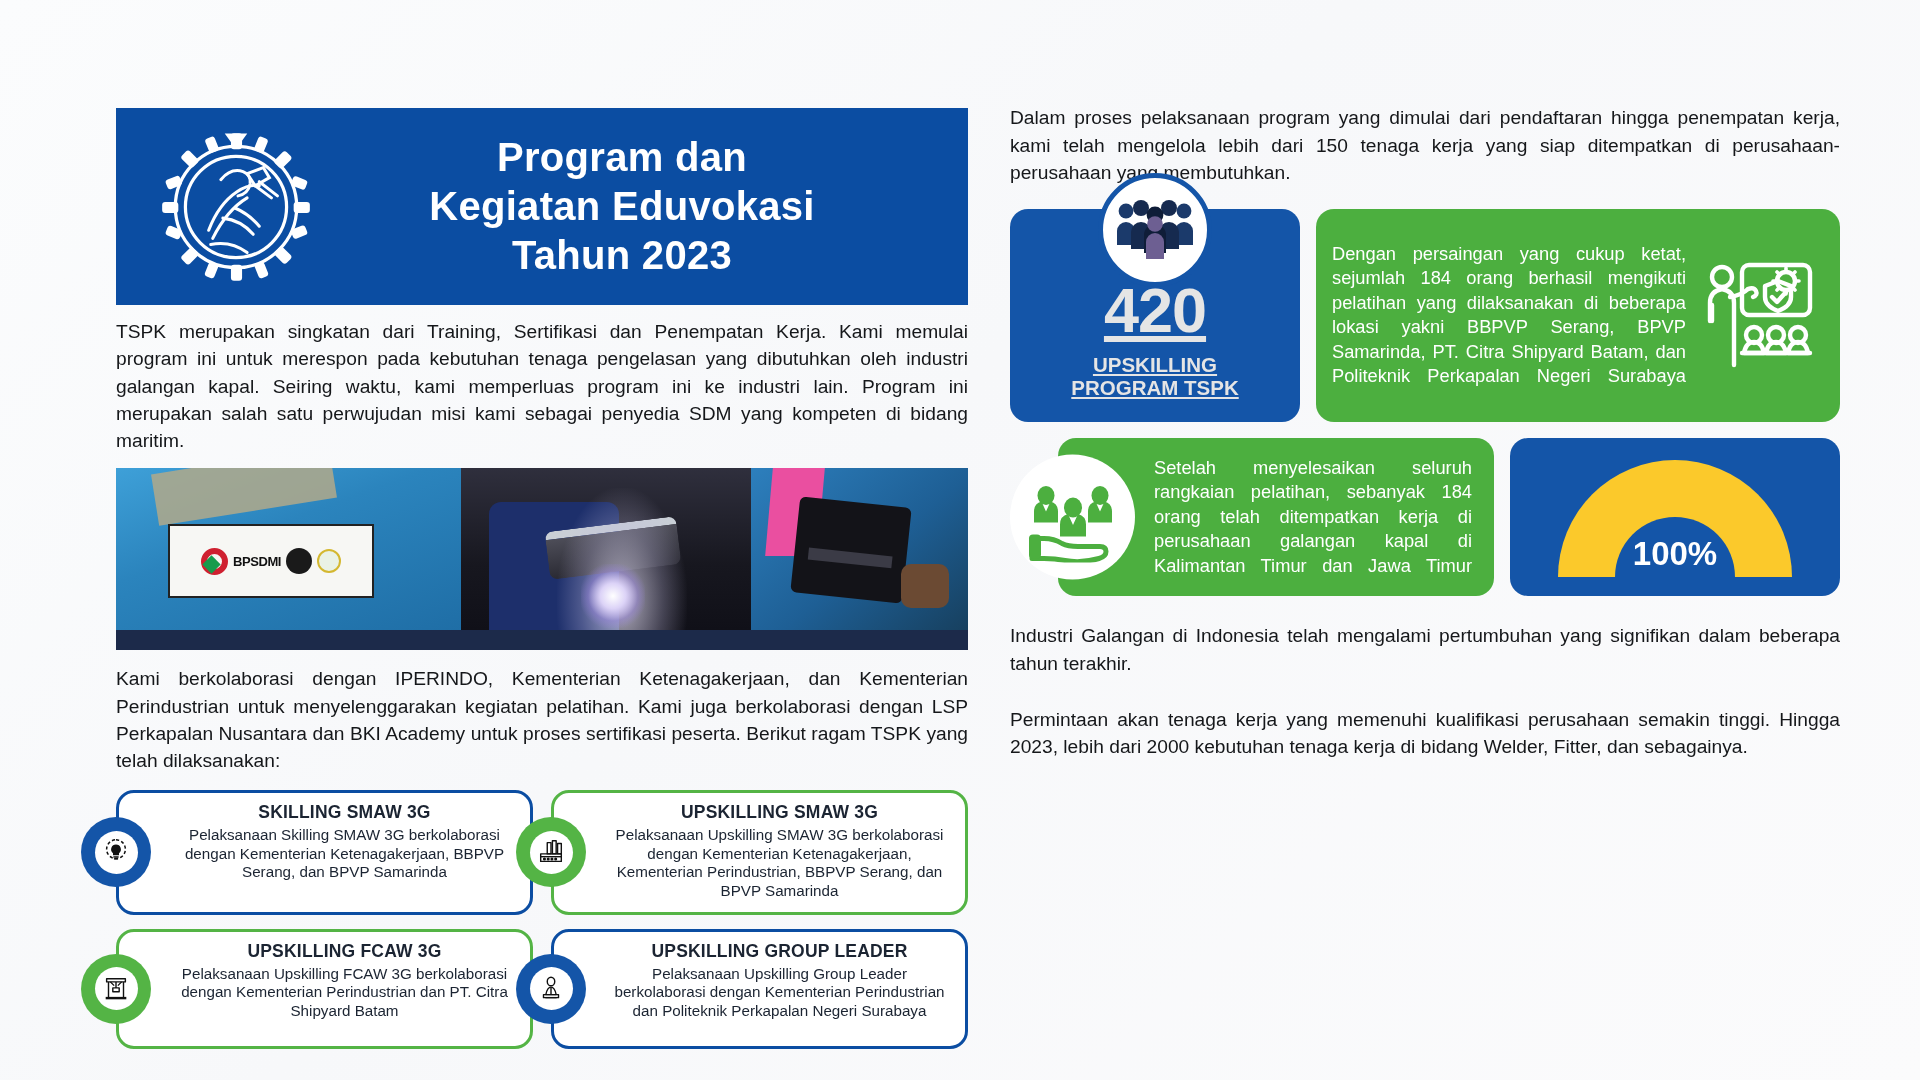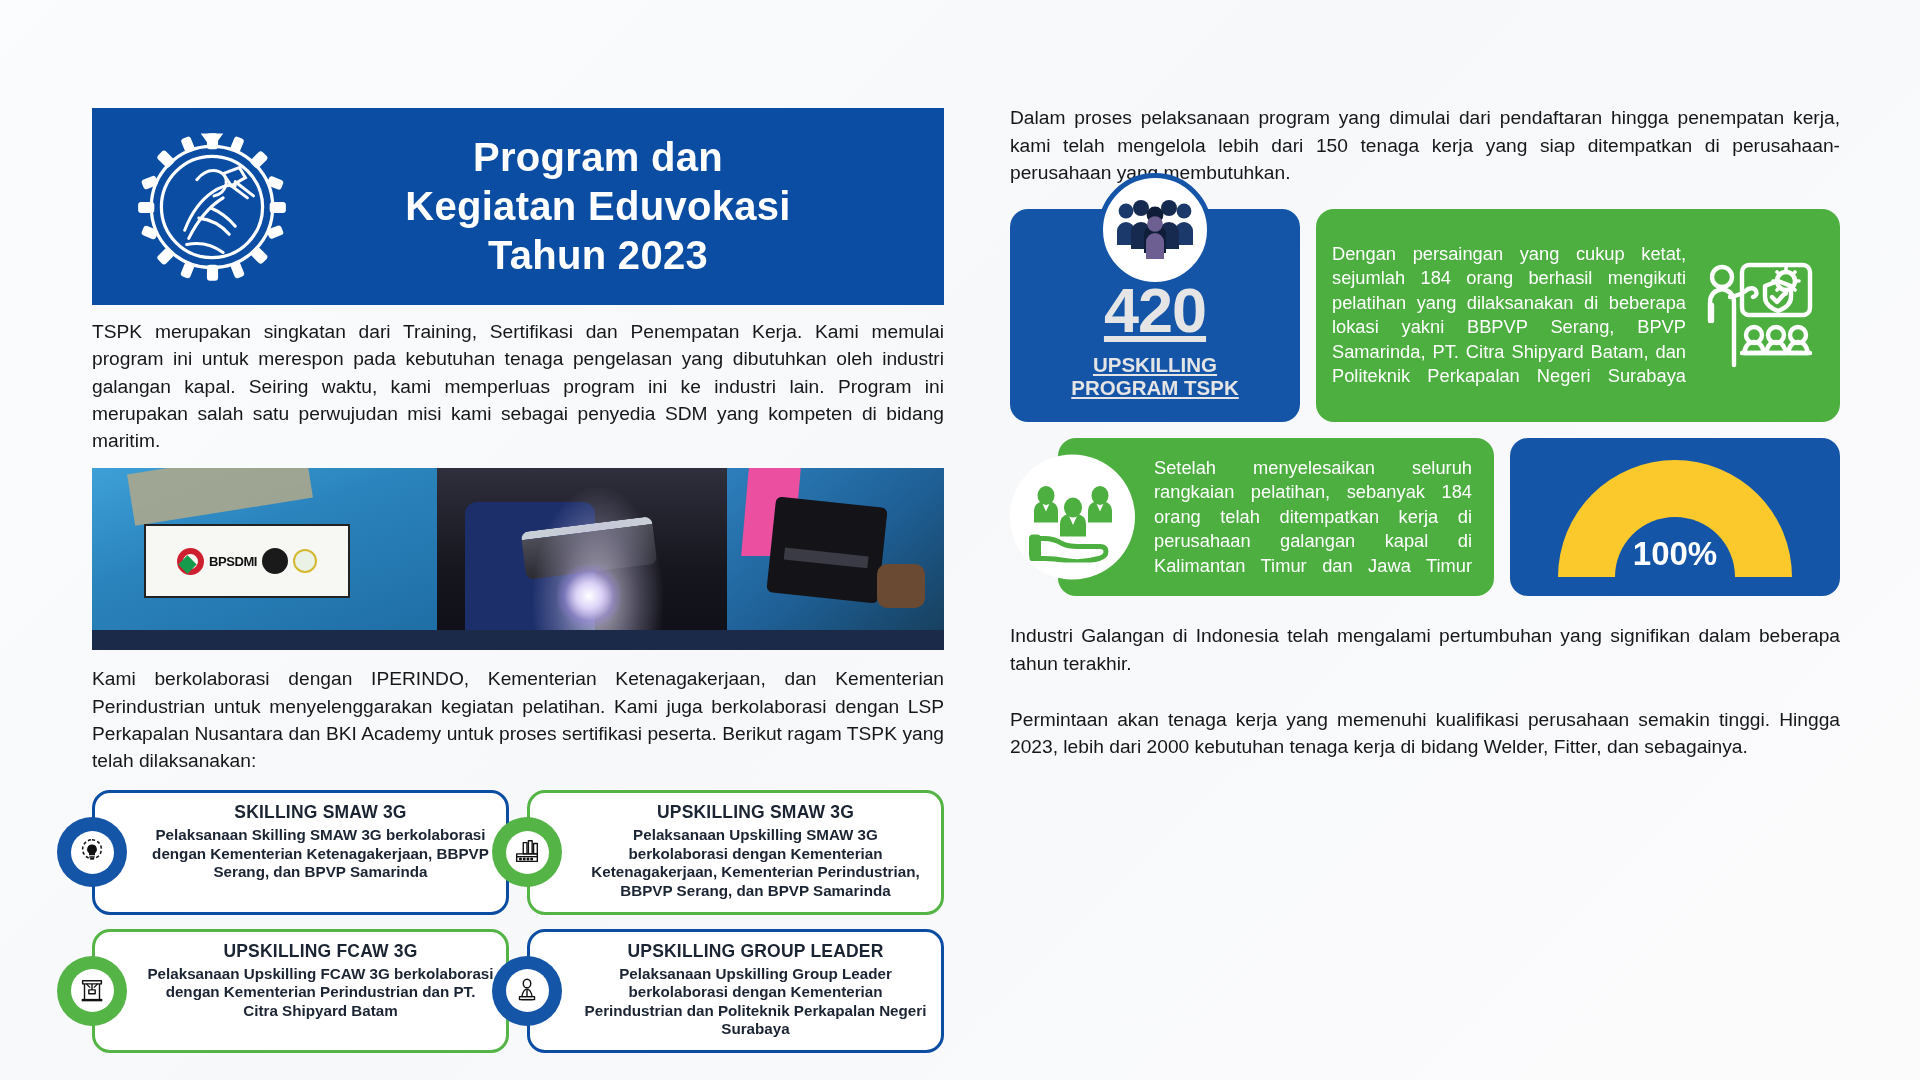--- a/index.html
+++ b/index.html
@@ -10,21 +10,21 @@
     overflow: hidden;
   }
   #page {
     position: relative;
     width: 1920px; height: 1080px;
     background: linear-gradient(135deg,#fbfcfd 0%,#f7f8fa 45%,#fbfbfc 100%);
   }
 
   
   #left-col {
-    position: absolute; left: 92px; top: 108px; width: 852px;
+    position: absolute; left: 116px; top: 108px; width: 852px;
   }
 
   .header-band {
     position: relative;
     background: #0b4da2;
     height: 197px;
     display: flex; align-items: center;
     padding: 0 20px 0 34px;
   }
   .header-logo { width: 172px; height: 172px; flex: 0 0 172px; }
@@ -159,21 +159,21 @@
   .card-medal .inner {
     width: 43px; height: 43px; border-radius: 50%;
     background: #ffffff;
     display: flex; align-items: center; justify-content: center;
   }
   .card-title {
     font-size: 17.5px; font-weight: bold; color: #1b2432;
     letter-spacing: .2px; margin-bottom: 3px;
   }
   .card-desc {
-    font-size: 15.2px; font-weight: bold; color: #1b2432; line-height: 1.22;
+    font-size: 15.2px; font-weight: normal; color: #1b2432; line-height: 1.22;
   }
 
   
   #right-col { position: absolute; left: 1010px; top: 104px; width: 830px; }
   .r-para { font-size: 19.2px; color: #15171a; line-height: 1.44; text-align: justify; }
 
   .stat-grid-top {
     margin-top: 22px;
     display: flex; gap: 16px; align-items: stretch;
   }

